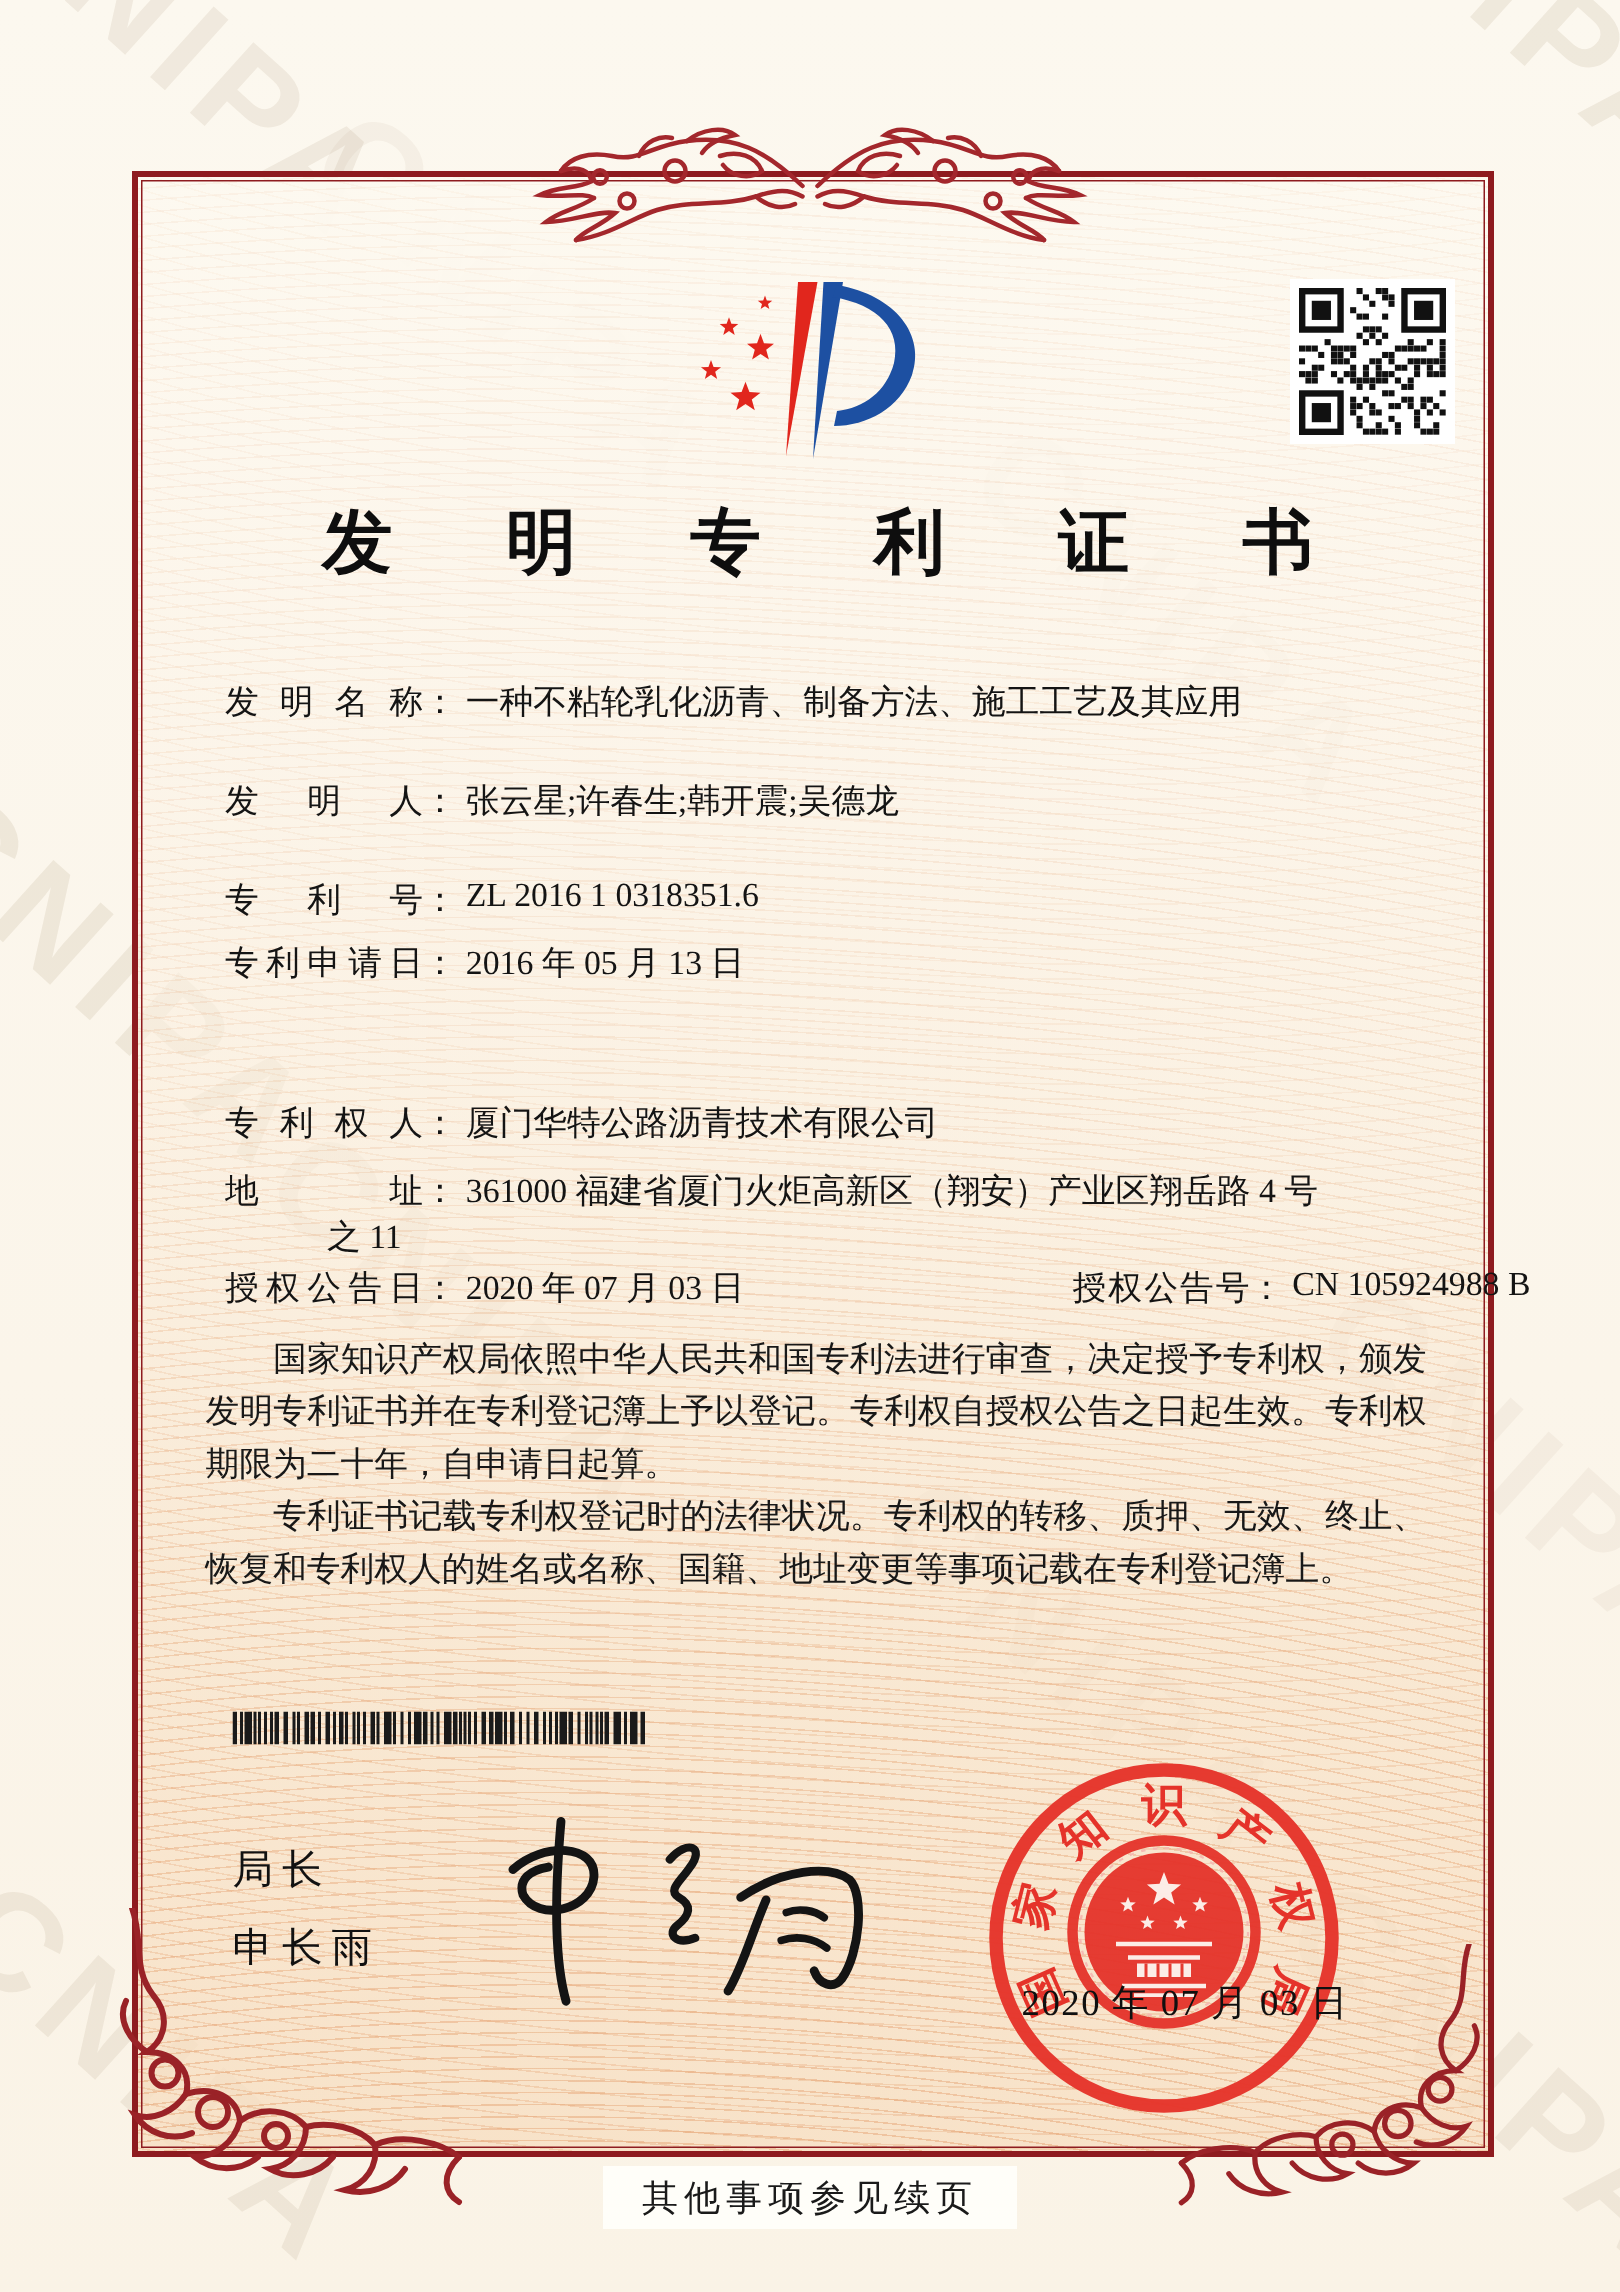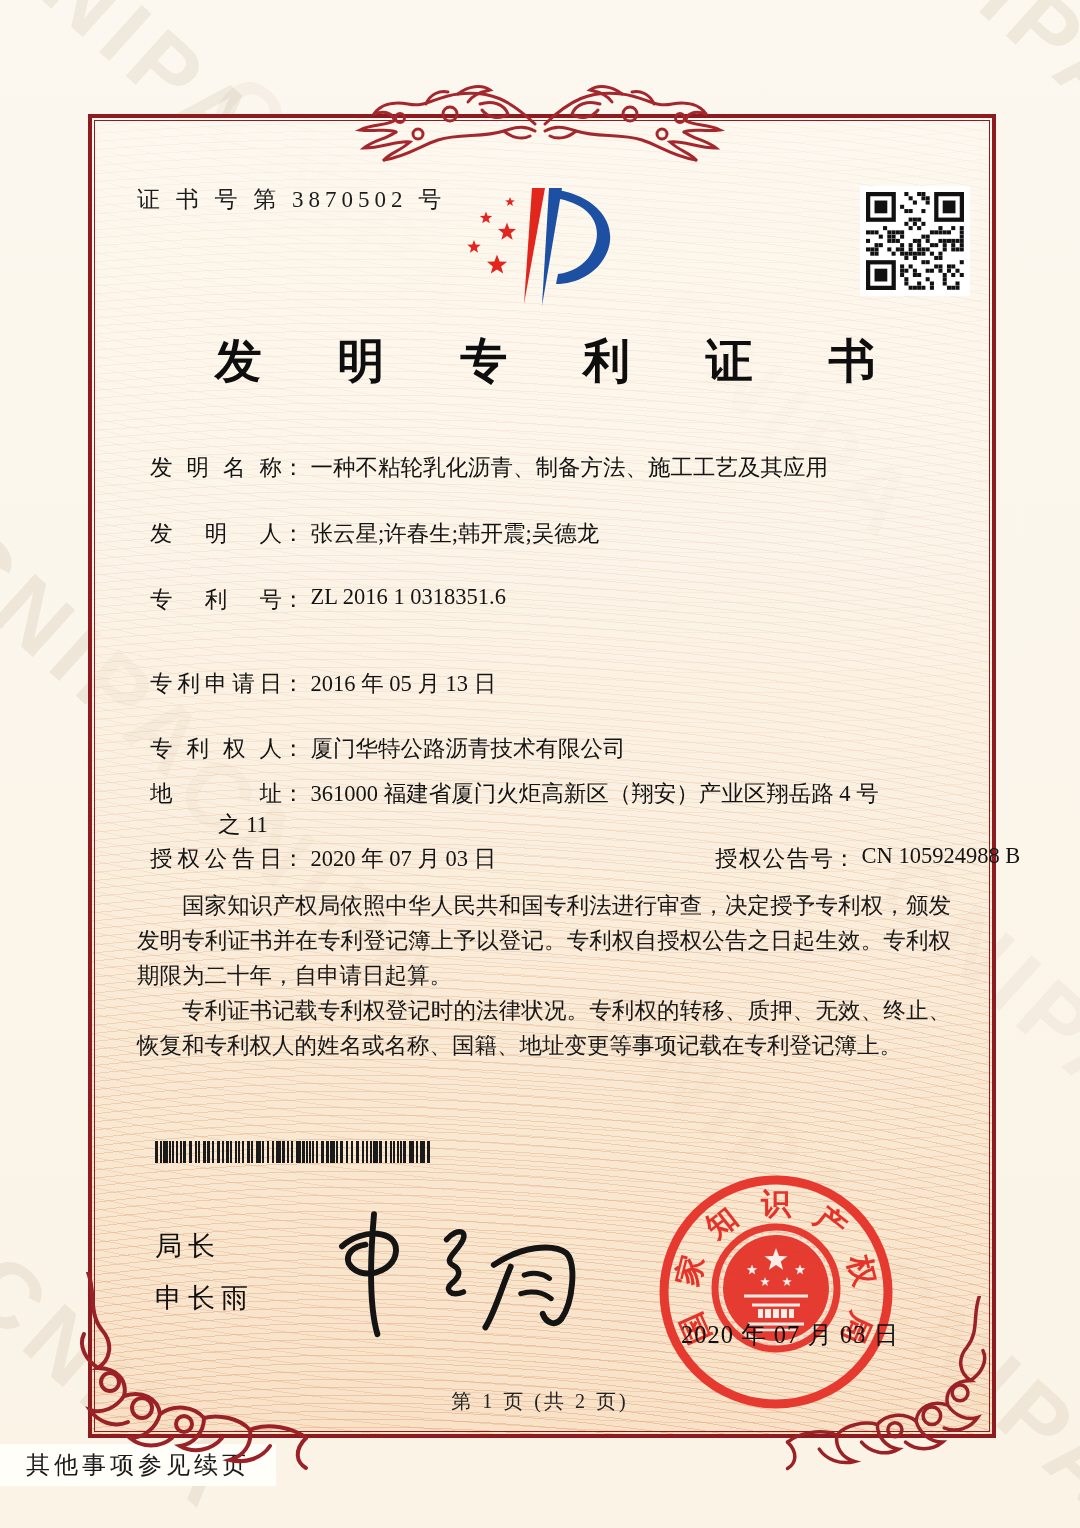--- a/index.html
+++ b/index.html
@@ -25,39 +25,39 @@
   .cert-no{position:absolute;left:137px;top:184px;font-size:23px;letter-spacing:5px;color:#1c1c1c;}
   .logo{position:absolute;left:452px;top:170px;width:176px;height:144px;}
   .qr{position:absolute;left:860px;top:186px;width:110px;height:110px;background:#fff;padding:6px;box-sizing:border-box;}
   .title{position:absolute;left:0;top:330px;width:1080px;text-align:center;font-size:47px;font-weight:bold;letter-spacing:32px;padding-left:42px;box-sizing:border-box;color:#0e0e0e;}
 
   .frow{position:absolute;left:150px;font-size:22.5px;color:#141414;white-space:nowrap;}
   .flabel{display:inline-block;width:132px;text-align:justify;text-align-last:justify;vertical-align:top;}
   .flabel2{display:inline-block;width:118px;text-align:justify;text-align-last:justify;vertical-align:top;}
   .colon{display:inline-block;margin:0 6px 0 0;}
   .fval{display:inline-block;vertical-align:top;}
-  .r1{top:452px}.r2{top:518px}.r3{top:584px}.r4{top:668px}.r5{top:733px}.r6{top:778px}.r7{top:843px}
+  .r1{top:452px}.r2{top:518px}.r3{top:584px}.r4{top:626px}.r5{top:733px}.r6{top:778px}.r7{top:843px}
   .pair2{position:absolute;left:565px;top:0;}
   .addr2{display:block;margin-left:68px;}
 
   .paras{position:absolute;left:137px;top:888px;width:814px;font-size:22.5px;line-height:35px;color:#181818;text-align:justify;}
   .paras p{margin:0;text-indent:2em;}
 
   .barcode{position:absolute;left:155px;top:1141px;}
   .sig-role{position:absolute;left:155px;top:1228px;font-size:27px;color:#111;font-family:"Liberation Sans","DejaVu Sans",sans-serif;letter-spacing:6px;text-align:center;}
   .sig-name{position:absolute;left:155px;top:1280px;font-size:27px;color:#111;font-family:"Liberation Sans","DejaVu Sans",sans-serif;letter-spacing:6px;}
   .signature{position:absolute;left:320px;top:1200px;}
 
   .seal{position:absolute;left:648px;top:1164px;width:256px;height:256px;z-index:6;}
   .seal-ring{position:absolute;inset:0;}
   .seal-char{position:absolute;left:50%;top:50%;font-size:30px;font-weight:bold;color:#e5332a;transform-origin:center;}
   .seal-date{position:absolute;left:681px;top:1318px;font-size:24.5px;letter-spacing:1px;color:#101010;z-index:7;white-space:nowrap;}
 
   .footer-page{position:absolute;left:0;top:1388px;width:1080px;text-align:center;font-size:20px;color:#222;letter-spacing:3px;z-index:6;}
-  .footer-note{position:absolute;left:0;top:1444px;width:1080px;text-align:left;z-index:6;}
+  .footer-note{position:absolute;left:0;top:1444px;width:1080px;text-align:center;z-index:6;}
   .footer-note span{display:inline-block;background:#fffef9;padding:5px 26px;font-size:24px;letter-spacing:4px;color:#1a1a1a;}
 
   .ornament-top{position:absolute;left:330px;top:74px;z-index:4;}
   .corner-bl{position:absolute;left:58px;top:1272px;z-index:6;}
   .corner-br{position:absolute;left:752px;top:1296px;z-index:6;transform:scaleX(-1);}
 </style>
 </head>
 <body>
 
 <div class="page">
@@ -136,21 +136,20 @@
       <path d="M66,124 C58,136 44,142 32,138 C40,150 56,156 70,150"></path>
       <path d="M102,142 C98,156 86,166 72,166 C84,176 102,176 114,166"></path>
       <path d="M146,146 C146,160 136,172 122,174 C136,182 154,178 164,166"></path>
       <path d="M192,158 C194,172 186,184 172,188 C188,192 204,186 212,174"></path>
       <path d="M248,166 C236,178 238,190 248,196"></path>
     </g>
   </svg>
 
   <div class="content">
 
-    <div class="cert-no">证 书 号 第 3870502 号</div>
 
     <svg class="logo" viewBox="0 0 176 144">
       <path d="M80,18 L93,18 L72,134 Z" fill="#e1261d"></path>
       <path d="M97,18 L110,18 L90,136 Z" fill="#1d50a2"></path>
       <path d="M106,20 C146,27 165,54 156,80 C148,102 126,114 104,114 L106,104 C124,102 139,91 144,72 C149,50 134,33 103,28 Z" fill="#1d50a2"></path>
       <g id="logo-stars">
           <path d="M58.0,27.0L59.2,30.3L62.8,30.5L60.0,32.6L60.9,36.0L58.0,34.1L55.1,36.0L56.0,32.6L53.2,30.5L56.8,30.3Z" fill="#e1261d"></path>
           <path d="M34.0,41.5L35.6,45.8L40.2,46.0L36.6,48.8L37.8,53.3L34.0,50.7L30.2,53.3L31.4,48.8L27.8,46.0L32.4,45.8Z" fill="#e1261d"></path>
           <path d="M55.0,52.5L57.3,58.8L64.0,59.1L58.8,63.2L60.6,69.7L55.0,66.0L49.4,69.7L51.2,63.2L46.0,59.1L52.7,58.8Z" fill="#e1261d"></path>
           <path d="M22.0,70.0L23.7,74.6L28.7,74.8L24.8,77.9L26.1,82.7L22.0,79.9L17.9,82.7L19.2,77.9L15.3,74.8L20.3,74.6Z" fill="#e1261d"></path>
@@ -445,19 +444,18 @@
           <span class="seal-char" style="transform: translate(-50%, -50%) rotate(-76deg) translateY(-88px);">家</span>
           <span class="seal-char" style="transform: translate(-50%, -50%) rotate(-38deg) translateY(-88px);">知</span>
           <span class="seal-char" style="transform: translate(-50%, -50%) rotate(0deg) translateY(-88px);">识</span>
           <span class="seal-char" style="transform: translate(-50%, -50%) rotate(38deg) translateY(-88px);">产</span>
           <span class="seal-char" style="transform: translate(-50%, -50%) rotate(76deg) translateY(-88px);">权</span>
           <span class="seal-char" style="transform: translate(-50%, -50%) rotate(114deg) translateY(-88px);">局</span>
         </div>
     </div>
     <div class="seal-date">2020 年 07 月 03 日</div>
 
-    <div class="footer-page">第 1 页 (共 2 页)</div>
     <div class="footer-note">
       <span>其他事项参见续页</span>
     </div>
 
   </div>
 </div>
 
 </body></html>

